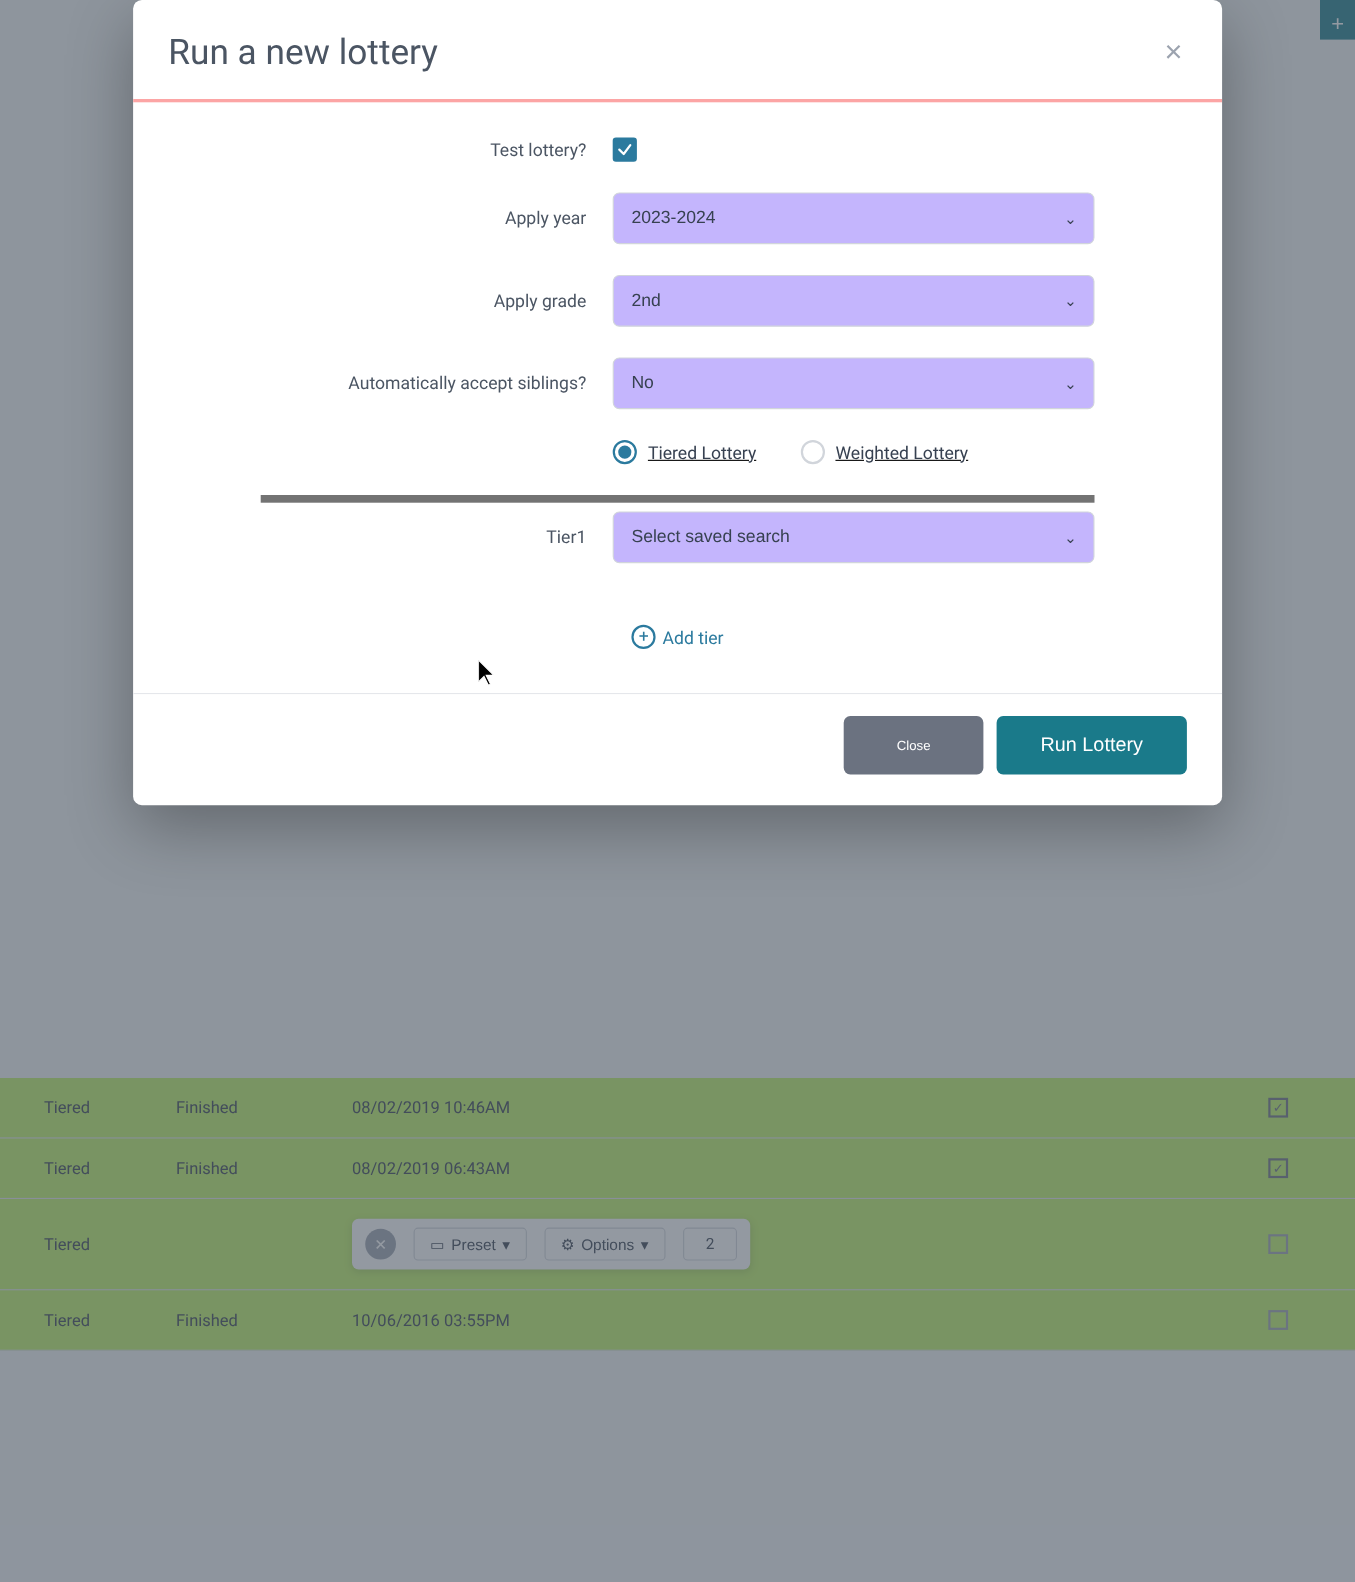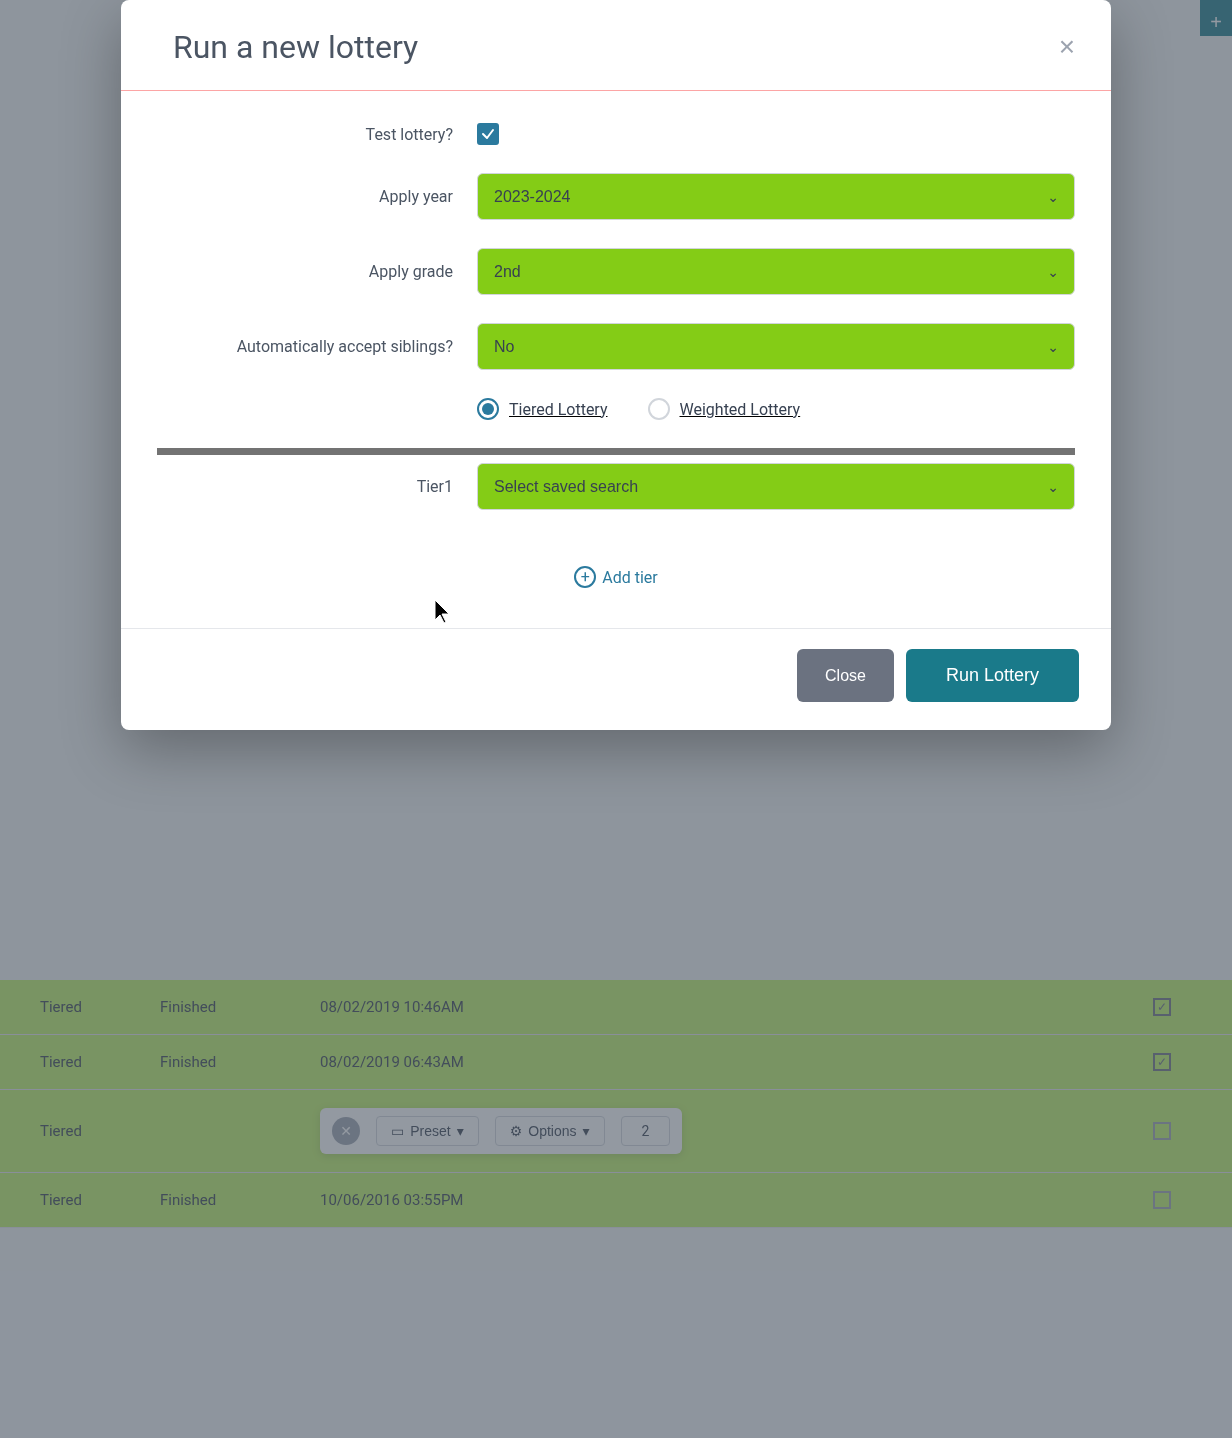--- a/index.html
+++ b/index.html
@@ -107,42 +107,42 @@
       border-radius: 8px;
       box-shadow: 0 20px 60px rgba(0,0,0,0.3);
       margin-top: 0;
       overflow: hidden;
     }
 
     .modal-header {
       display: flex;
       align-items: center;
       justify-content: space-between;
-      padding: 28px 32px 24px 52px;
-      border-bottom: 1px solid #fca5a5;
+      padding: 28px 32px 24px 32px;
+      border-bottom: 3px solid #fca5a5;
     }
 
     .modal-title {
       font-size: 32px;
       font-weight: 400;
       color: #4b5563;
     }
 
     .modal-close {
       background: none;
       border: none;
       font-size: 28px;
       color: #9ca3af;
       cursor: pointer;
       line-height: 1;
       padding: 4px;
     }
 
     .modal-body {
-      padding: 32px 36px;
+      padding: 32px 116px;
     }
 
     .form-row {
       display: flex;
       align-items: center;
       margin-bottom: 28px;
     }
 
     .form-label {
       width: 320px;
@@ -173,21 +173,21 @@
       width: 100%;
     }
 
     .select-wrapper select {
       width: 100%;
       padding: 14px 48px 14px 16px;
       border: 1px solid #d1d5db;
       border-radius: 6px;
       font-size: 16px;
       color: #374151;
-      background: #84cc16;
+      background: #c4b5fd;
       appearance: none;
       cursor: pointer;
     }
 
     .select-arrow {
       position: absolute;
       right: 16px;
       top: 50%;
       transform: translateY(-50%);
       pointer-events: none;
@@ -280,26 +280,26 @@
     
     .modal-footer {
       display: flex;
       justify-content: flex-end;
       gap: 12px;
       padding: 20px 32px 28px;
       border-top: 1px solid #e5e7eb;
     }
 
     .btn-close {
-      padding: 16px 28px;
+      padding: 16px 48px;
       background: #6b7280;
       color: white;
       border: none;
       border-radius: 6px;
-      font-size: 16px;
+      font-size: 12px;
       cursor: pointer;
       font-weight: 500;
     }
 
     .btn-run {
       padding: 16px 40px;
       background: #1a7a8a;
       color: white;
       border: none;
       border-radius: 6px;

